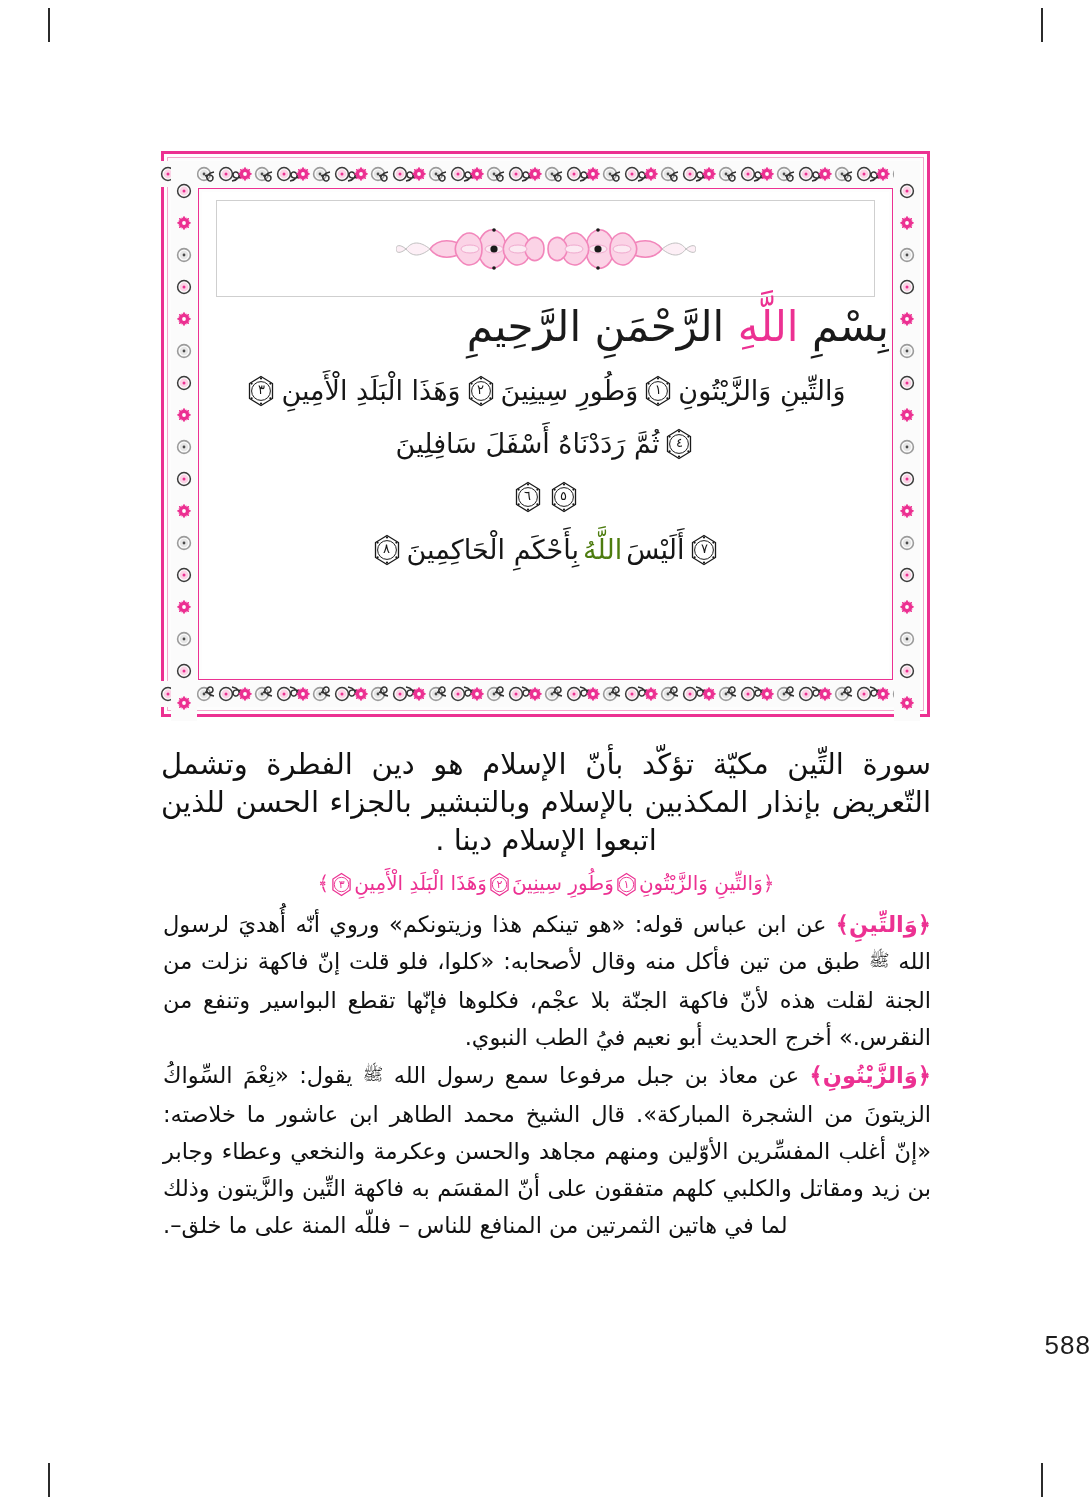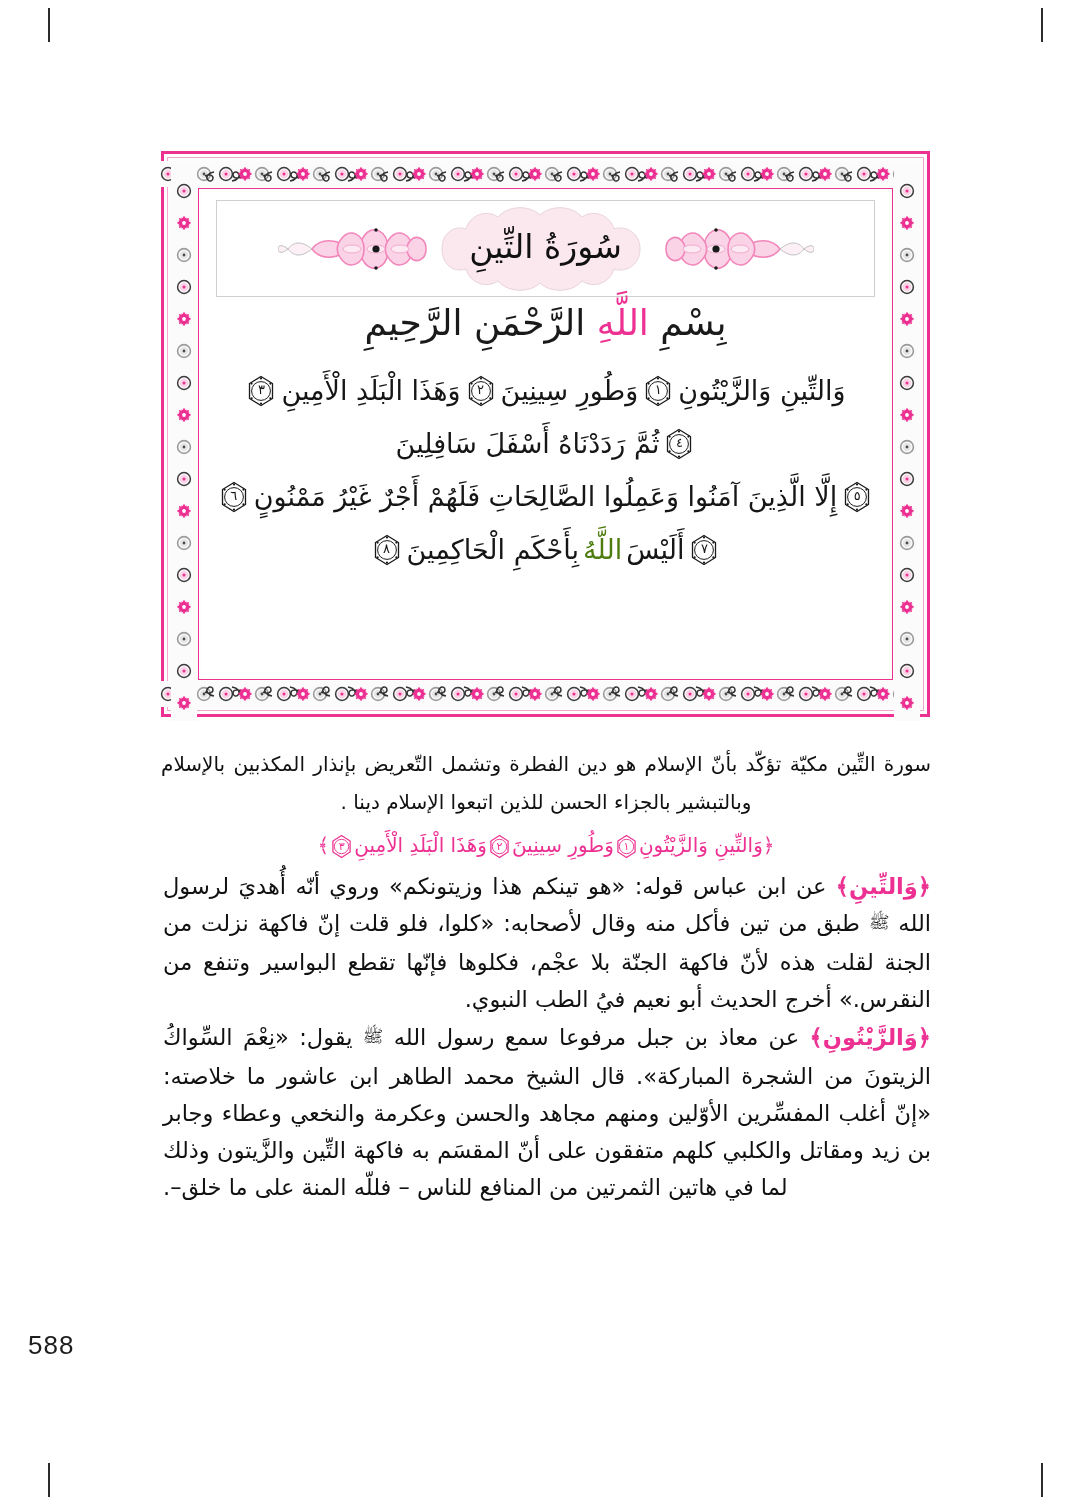--- a/index.html
+++ b/index.html
@@ -102,22 +102,21 @@
     color:#111111;
     white-space:nowrap;
     letter-spacing:0;
     transform:translateY(-2px);
   }
 
   
   .basmala{
     position:absolute;
     left:0;right:0;top:110px;
-    text-align:center;
-    font-size:36px;
+    font-size:42px;
     color:#1a1a1a;
     white-space:nowrap;
   }
   .basmala .allah-hl{color:#ec3192;}
 
   
   .ayat-block{
     position:absolute;
     left:16px;right:16px;top:172px;
   }
@@ -157,21 +156,21 @@
     direction:rtl;
     text-align:justify;
     color:#111111;
     font-size:22.5px;
     line-height:37px;
   }
   .intro-par{
     text-align:justify;
     text-align-last:center;
     margin:0 0 4px 0;
-    font-size:20px;
+    font-size:29px;
     line-height:38px;
   }
   .ayah-quote-line{
     text-align:center;
     margin:6px 0 4px 0;
     color:#ec3192;
     font-size:20px;
     white-space:nowrap;
     direction:rtl;
   }
@@ -200,21 +199,21 @@
     font-size:17px;
     display:inline-block;
     transform:translateY(-3px);
     color:#1a1a1a;
   }
 
   .page-number{
     position:absolute;
     left:0;right:0;
     top:1330px;
-    text-align:left;
+    text-align:right;
     font-size:26px;
     color:#1d1d1d;
     font-family:"Liberation Sans",sans-serif;
     letter-spacing:1px;
     padding-left:28px;
   }
 </style>
 </head>
 <body>
 
@@ -366,38 +365,20 @@
               <ellipse cx="76" cy="35" rx="9" ry="4"></ellipse>
             </g>
             <circle cx="52" cy="35" r="3.6" fill="#1a1a1a"></circle>
             <circle cx="52" cy="16" r="1.8" fill="#1a1a1a"></circle>
             <circle cx="52" cy="54" r="1.8" fill="#1a1a1a"></circle>
             <path d="M116,35 C126,27 134,27 140,35 C134,43 126,43 116,35 Z" fill="#fdeff6" stroke="#b9b9b9" stroke-width="0.9"></path>
             <path d="M140,35 C146,30 150,31 150,35 C150,39 146,40 140,35 Z" fill="#fdeff6" stroke="#b9b9b9" stroke-width="0.9"></path>
           </svg>
         </span>
 
-        <span class="title-cartouche">
-          <svg class="cart-shape" viewBox="0 0 240 92" width="240" height="92" preserveAspectRatio="none">
-            <path d="M18,46
-                     C18,30 30,22 42,26
-                     C46,12 62,6 74,14
-                     C84,2 106,2 116,12
-                     C126,2 148,2 158,14
-                     C170,6 186,12 190,26
-                     C202,22 216,30 216,46
-                     C216,62 202,70 190,66
-                     C186,80 170,86 158,78
-                     C148,90 126,90 116,80
-                     C106,90 84,90 74,78
-                     C62,86 46,80 42,66
-                     C30,70 18,62 18,46 Z" fill="#fae8ee" stroke="#e9d3dc" stroke-width="1"></path>
-          </svg>
-          <span class="surah-title">سُورَةُ التِّينِ</span>
-        </span>
 
         <span class="title-ornament">
           <svg viewBox="0 0 150 70" width="150" height="70">
             <g transform="translate(150,0) scale(-1,1)">
               <g fill="#fbd3e6" stroke="#f286bb" stroke-width="1.6">
                 <path d="M78,35 C92,24 108,24 116,35 C108,46 92,46 78,35 Z"></path>
                 <path d="M40,35 C40,16 56,10 64,22 C70,31 70,39 64,48 C56,60 40,54 40,35 Z"></path>
                 <path d="M64,35 C64,20 78,14 86,24 C92,31 92,39 86,46 C78,56 64,50 64,35 Z"></path>
                 <path d="M16,35 C16,20 30,14 38,24 C44,31 44,39 38,46 C30,56 16,50 16,35 Z"></path>
                 <path d="M2,35 C2,24 12,20 18,27 C22,31 22,39 18,43 C12,50 2,46 2,35 Z"></path>
@@ -489,21 +470,20 @@
                 <circle cx="16" cy="16" r="9.4" fill="none" stroke="#1a1a1a" stroke-width="1"></circle>
                 <circle cx="16" cy="3.4" r="1.1" fill="#1a1a1a"></circle>
                 <circle cx="16" cy="28.6" r="1.1" fill="#1a1a1a"></circle>
                 <circle cx="6.6" cy="8.6" r="1.1" fill="#1a1a1a"></circle>
                 <circle cx="25.4" cy="8.6" r="1.1" fill="#1a1a1a"></circle>
                 <circle cx="6.6" cy="23.4" r="1.1" fill="#1a1a1a"></circle>
                 <circle cx="25.4" cy="23.4" r="1.1" fill="#1a1a1a"></circle>
               </svg>
               <span>٥</span>
             </span>
-            <span class="seg">إِلَّا الَّذِينَ آمَنُوا وَعَمِلُوا الصَّالِحَاتِ فَلَهُمْ أَجْرٌ غَيْرُ مَمْنُونٍ</span>
             <span class="ayah-mark">
               <svg viewBox="0 0 32 32">
                 <path d="M16,1.5 L27.5,8.5 L27.5,23.5 L16,30.5 L4.5,23.5 L4.5,8.5 Z" fill="#ffffff" stroke="#1a1a1a" stroke-width="1.3"></path>
                 <circle cx="16" cy="16" r="9.4" fill="none" stroke="#1a1a1a" stroke-width="1"></circle>
                 <circle cx="16" cy="3.4" r="1.1" fill="#1a1a1a"></circle>
                 <circle cx="16" cy="28.6" r="1.1" fill="#1a1a1a"></circle>
                 <circle cx="6.6" cy="8.6" r="1.1" fill="#1a1a1a"></circle>
                 <circle cx="25.4" cy="8.6" r="1.1" fill="#1a1a1a"></circle>
                 <circle cx="6.6" cy="23.4" r="1.1" fill="#1a1a1a"></circle>
                 <circle cx="25.4" cy="23.4" r="1.1" fill="#1a1a1a"></circle>

